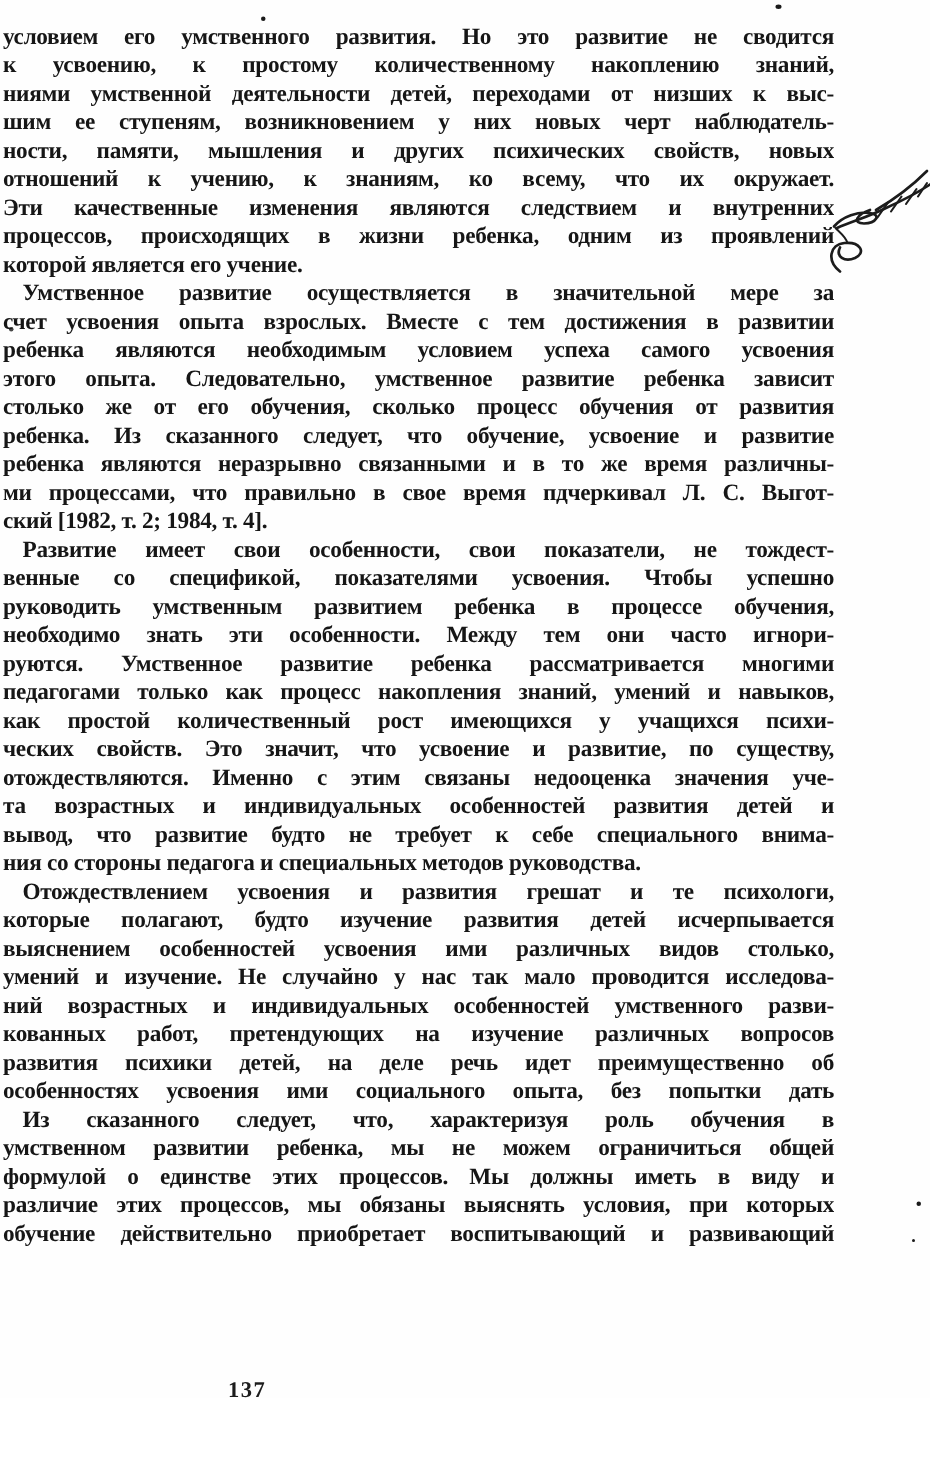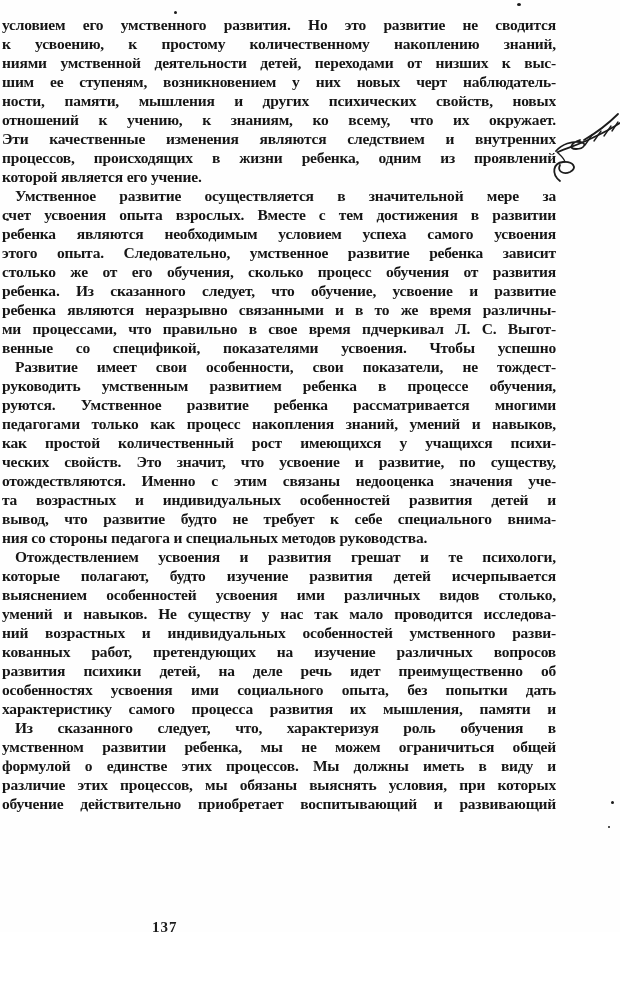--- a/index.html
+++ b/index.html
@@ -46,40 +46,41 @@
       <div class="line">процессов, происходящих в жизни ребенка, одним из проявлений</div>
       <div class="line lastleft">которой является его учение.</div>
       <div class="line ind">Умственное развитие осуществляется в значительной мере за</div>
       <div class="line">счет усвоения опыта взрослых. Вместе с тем достижения в развитии</div>
       <div class="line">ребенка являются необходимым условием успеха самого усвоения</div>
       <div class="line">этого опыта. Следовательно, умственное развитие ребенка зависит</div>
       <div class="line">столько же от его обучения, сколько процесс обучения от развития</div>
       <div class="line">ребенка. Из сказанного следует, что обучение, усвоение и развитие</div>
       <div class="line">ребенка являются неразрывно связанными и в то же время различны-</div>
       <div class="line">ми процессами, что правильно в свое время пдчеркивал Л. С. Выгот-</div>
+      <div class="line lastleft">ский [1982, т. 2; 1984, т. 4].</div>
+      <div class="line ind">Развитие имеет свои особенности, свои показатели, не тождест-</div>
       <div class="line">венные со спецификой, показателями усвоения. Чтобы успешно</div>
-      <div class="line ind">Развитие имеет свои особенности, свои показатели, не тождест-</div>
       <div class="line">руководить умственным развитием ребенка в процессе обучения,</div>
+      <div class="line">необходимо знать эти особенности. Между тем они часто игнори-</div>
       <div class="line">руются. Умственное развитие ребенка рассматривается многими</div>
       <div class="line">педагогами только как процесс накопления знаний, умений и навыков,</div>
       <div class="line">как простой количественный рост имеющихся у учащихся психи-</div>
       <div class="line">ческих свойств. Это значит, что усвоение и развитие, по существу,</div>
       <div class="line">отождествляются. Именно с этим связаны недооценка значения уче-</div>
       <div class="line">та возрастных и индивидуальных особенностей развития детей и</div>
       <div class="line">вывод, что развитие будто не требует к себе специального внима-</div>
       <div class="line lastleft">ния со стороны педагога и специальных методов руководства.</div>
       <div class="line ind">Отождествлением усвоения и развития грешат и те психологи,</div>
       <div class="line">которые полагают, будто изучение развития детей исчерпывается</div>
       <div class="line">выяснением особенностей усвоения ими различных видов столько,</div>
-      <div class="line">умений и навыков. Не существу у нас так мало проводится исследова-</div>
+      <div class="line">умений и изучение. Не случайно у нас так мало проводится исследова-</div>
       <div class="line">ний возрастных и индивидуальных особенностей умственного разви-</div>
       <div class="line">кованных работ, претендующих на изучение различных вопросов</div>
       <div class="line">развития психики детей, на деле речь идет преимущественно об</div>
       <div class="line">особенностях усвоения ими социального опыта, без попытки дать</div>
-      <div class="line">характеристику самого процесса развития их мышления, памяти и</div>
       <div class="line ind">Из сказанного следует, что, характеризуя роль обучения в</div>
       <div class="line">умственном развитии ребенка, мы не можем ограничиться общей</div>
       <div class="line">формулой о единстве этих процессов. Мы должны иметь в виду и</div>
       <div class="line">различие этих процессов, мы обязаны выяснять условия, при которых</div>
       <div class="line">обучение действительно приобретает воспитывающий и развивающий</div>
     </div>
 
   <div class="pageno">137</div>
 
   <svg class="pen-overlay" width="620" height="988" viewBox="0 0 620 988">

